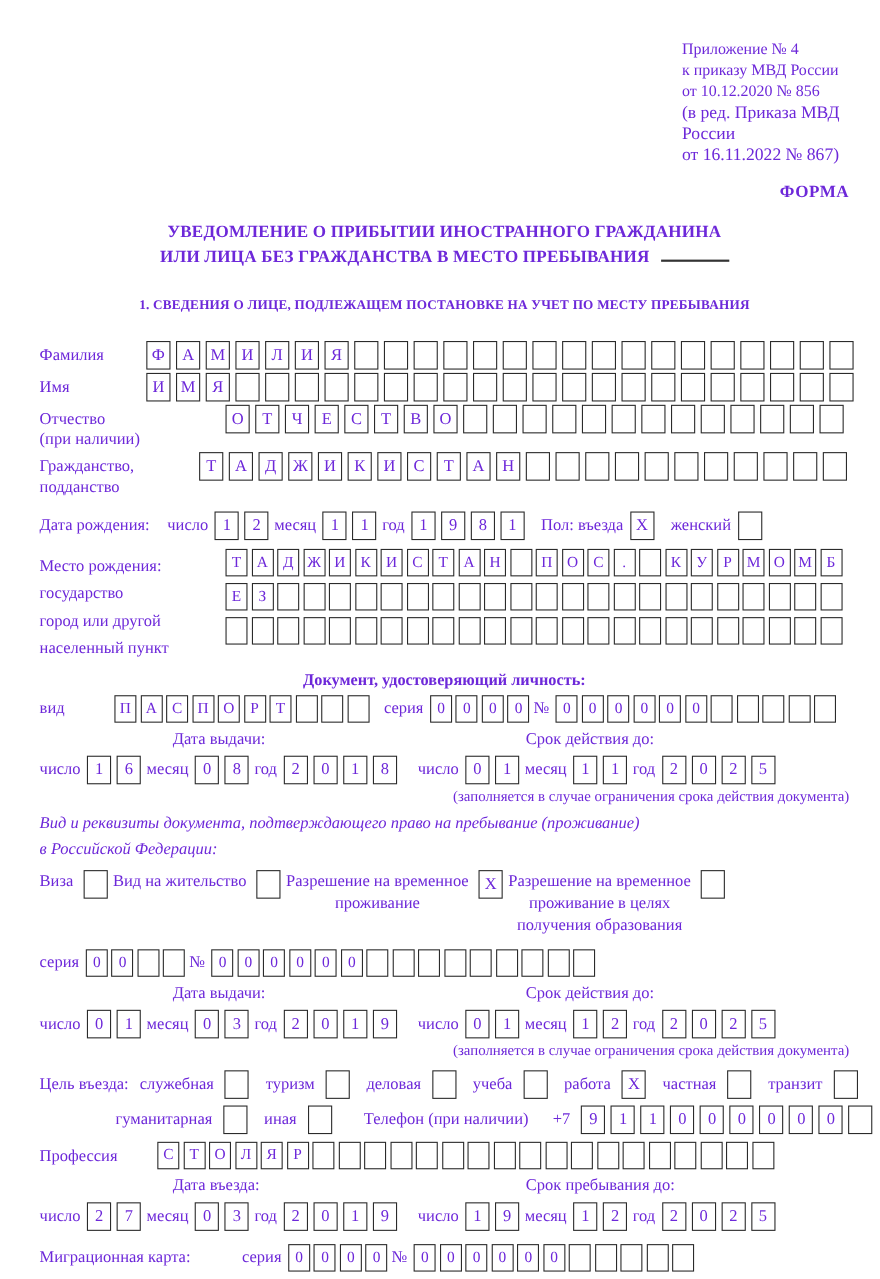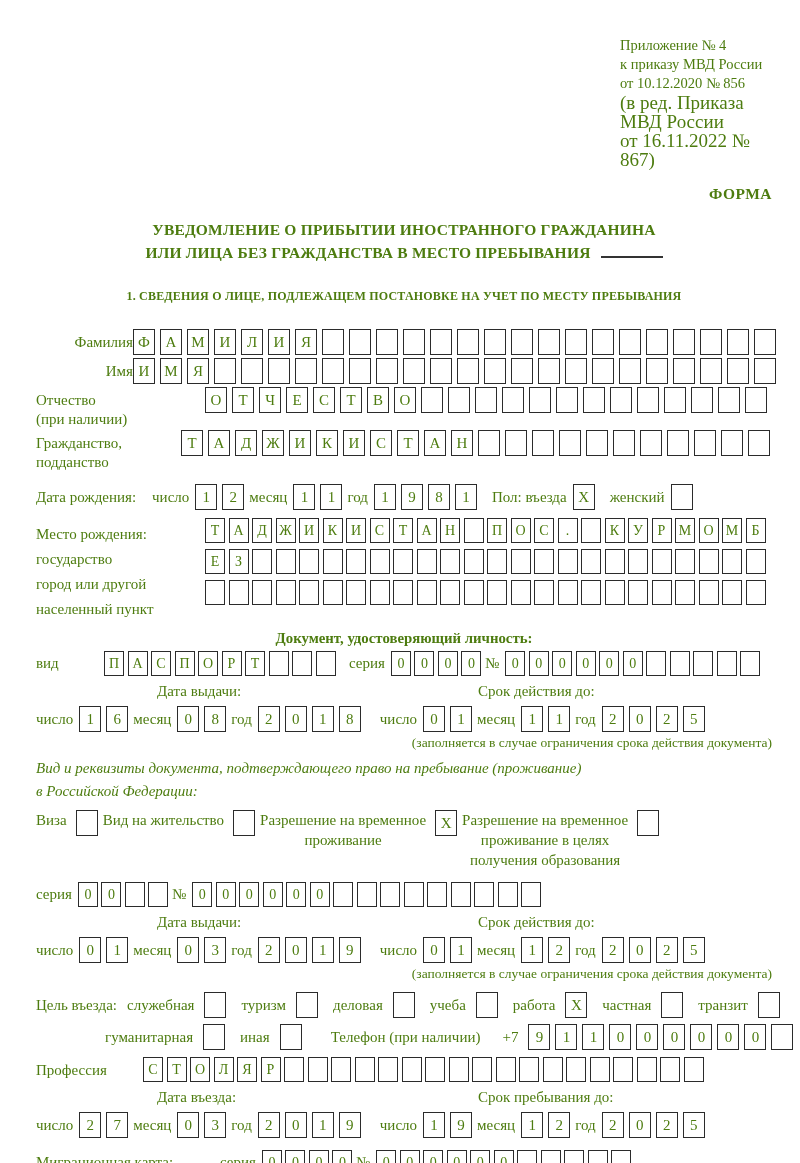--- a/index.html
+++ b/index.html
@@ -1,34 +1,34 @@
 <!DOCTYPE html>
 <html><head>
 <meta charset="utf-8">
 <style>
   * { box-sizing: border-box; }
   html, body { margin: 0; padding: 0; background: #ffffff; }
   .page {
     width: 800px; height: 1163px; overflow: hidden;
-    background: #fff; color: #4d7c0f;
+    background: #fff; color: #6d28d9;
     font-family: "Liberation Serif", "DejaVu Serif", serif;
     font-size: 15px; padding: 36px 28px 16px 36px; position: relative;
   }
   
   .annex { margin-left: 584px; line-height: 19px; font-size: 14.5px; }
-  .annex .small { font-size: 19px; }
+  .annex .small { font-size: 16px; }
   .forma { text-align: right; font-weight: bold; font-size: 15.5px; margin-top: 16px; letter-spacing: .5px; }
   
   .title { text-align: center; font-weight: bold; font-size: 15.5px; line-height: 23px; margin-top: 15px; letter-spacing: .2px; }
   .title-underline { display: inline-block; width: 62px; border-bottom: 2px solid #333; margin-left: 10px; vertical-align: baseline; height: 14px; }
   .sec { text-align: center; font-weight: bold; font-size: 12px; margin-top: 25px; letter-spacing: .2px; }
   
   .frow { display: flex; align-items: flex-start; margin-top: 5px; }
   .flabel { flex: none; padding-top: 4px; line-height: 19px; }
-  .w97  { width: 97px; text-align: right; }
+  .w97  { width: 97px; }
   .w107 { width: 107px; }
   .w145 { width: 145px; }
   .w169 { width: 169px; }
   
   .cells { display: inline-flex; flex: none; }
   .cell {
     width: 22px; height: 26px; border: 1.6px solid #2b2b2b; margin-right: 5px;
     display: inline-flex; align-items: center; justify-content: center;
     font-size: 15px; flex: none; background: #fff;
   }

